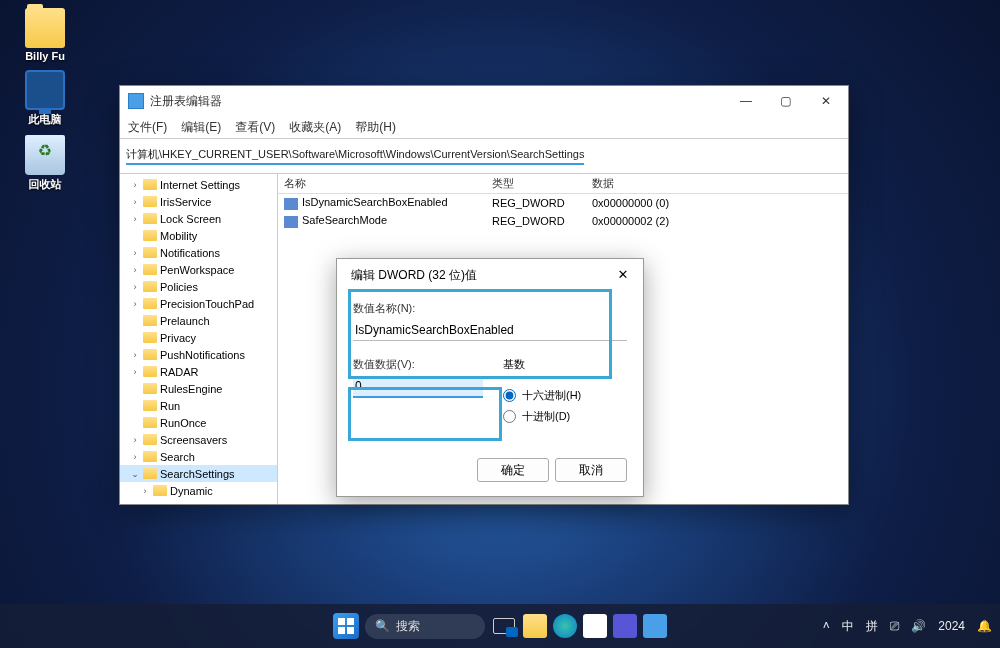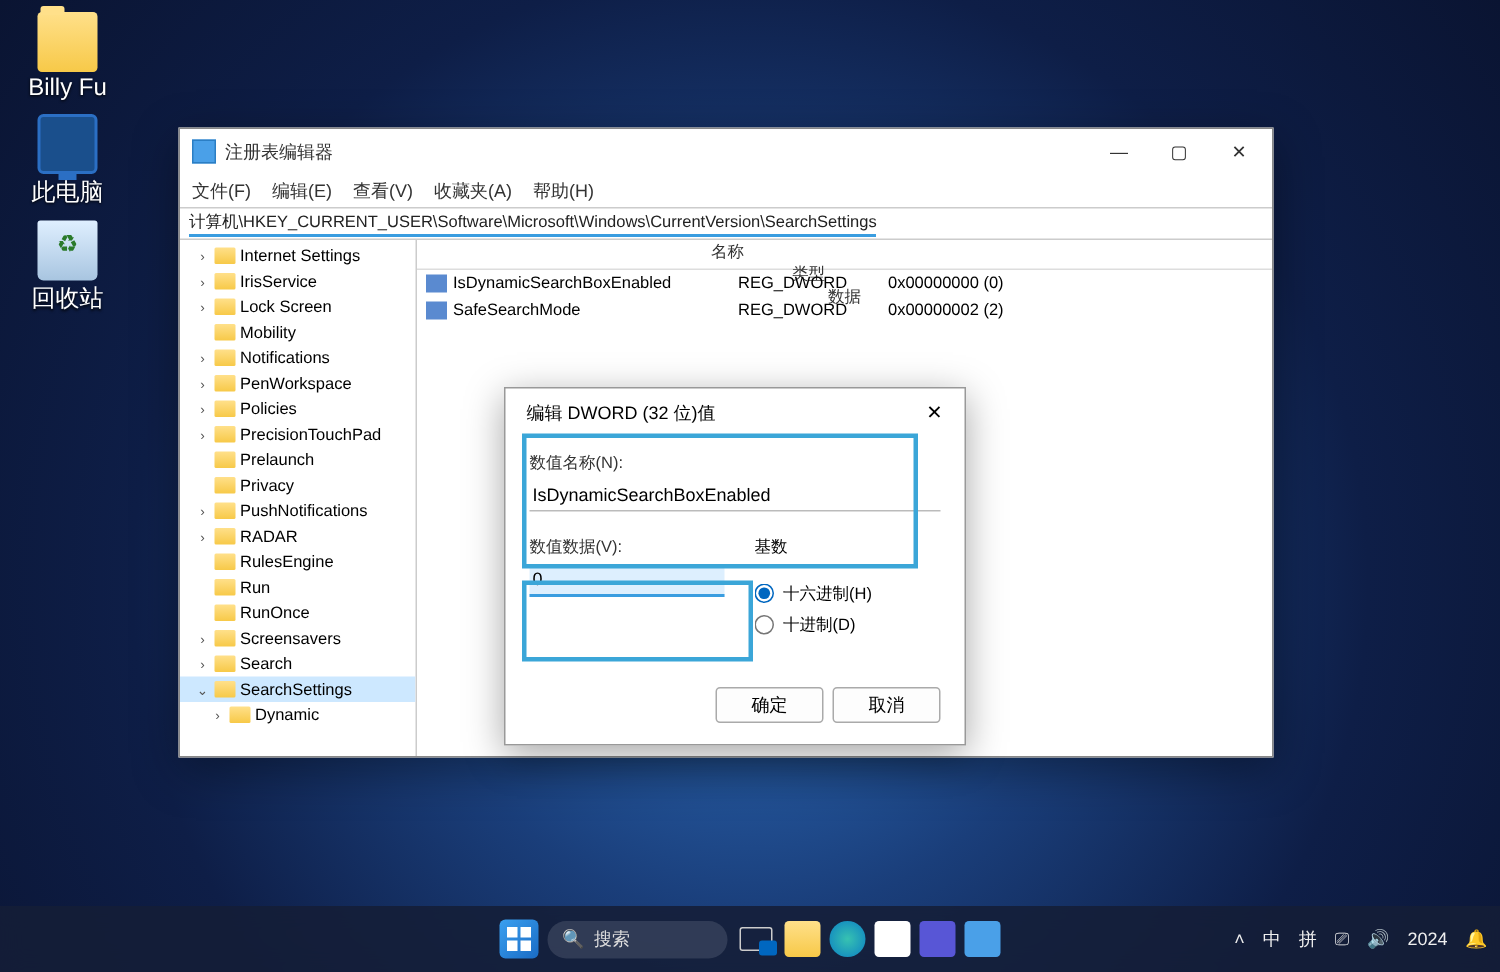--- a/index.html
+++ b/index.html
@@ -2,52 +2,52 @@
 <html><head>
 <meta charset="utf-8">
 <style>
 * { box-sizing: border-box; margin: 0; padding: 0; font-family: "Segoe UI", "Microsoft YaHei", sans-serif; }
 body { width: 1000px; height: 648px; background: radial-gradient(circle at 50% 60%, #2e6fbf 0%, #1a3e7a 35%, #0e1e47 65%, #0a1432 100%); overflow: hidden; position: relative; }
 
 
 .desktop { position: absolute; top: 0; left: 0; width: 100px; }
 .desktop-icon { width: 74px; text-align: center; margin: 8px 0 8px 8px; cursor: pointer; }
 .desktop-icon .ic { width: 40px; height: 40px; margin: 0 auto 2px; }
-.desktop-icon .lbl { color: #fff; font-size: 16px; text-shadow: 0 1px 2px #000; }
+.desktop-icon .lbl { color: #fff; font-size: 11px; text-shadow: 0 1px 2px #000; font-weight: bold; }
 .folder-ic { background: linear-gradient(#ffe08a, #f7c948); border-radius: 3px; position: relative; }
 .folder-ic:before { content:""; position:absolute; top:-4px; left:2px; width:16px; height:6px; background:#ffe08a; border-radius:2px 2px 0 0; }
 .pc-ic { background:#1a4f8c; border:2px solid #2b6fc4; border-radius:4px; position:relative; }
 .pc-ic:after { content:""; position:absolute; bottom:-6px; left:12px; width:12px; height:4px; background:#2b6fc4; }
 .bin-ic { background:linear-gradient(#dfefff,#a8c5e0); border-radius:2px 2px 4px 4px; position:relative; }
 .bin-ic:before { content:"♻"; position:absolute; top:6px; left:0; right:0; text-align:center; color:#2a7a2a; font-size:16px; }
 
 
 .window { position:absolute; left:119px; top:85px; width:730px; height:420px; background:#fff; border:1px solid #888; box-shadow:0 8px 30px rgba(0,0,0,.4); display:flex; flex-direction:column; }
 .titlebar { height:30px; display:flex; align-items:center; padding:0 2px 0 8px; font-size:12px; color:#333; }
 .titlebar .ticon { width:16px; height:16px; background:#4aa0e8; border:1px solid #2b7ec4; margin-right:6px; }
 .titlebar .sp { flex:1; }
 .winbtn { width:40px; height:28px; display:flex; align-items:center; justify-content:center; color:#333; font-size:12px; }
 .menubar { height:22px; padding:0 8px; font-size:12px; color:#333; display:flex; gap:14px; align-items:center; }
 .menubar span { cursor:default; }
-.addrbar { height:22px; border-top:1px solid #ccc; border-bottom:1px solid #ccc; padding:0 6px; font-size:11px; color:#222; display:flex; align-items:center; }
+.addrbar { height:36px; border-top:1px solid #ccc; border-bottom:1px solid #ccc; padding:0 6px; font-size:11px; color:#222; display:flex; align-items:center; }
 .addrbar .path { border-bottom:2px solid #3a9de0; padding-bottom:1px; }
 .body { flex:1; display:flex; overflow:hidden; }
 
 
 .tree { width:158px; border-right:1px solid #ccc; overflow:hidden; font-size:11px; padding:2px 0; }
 .tree-item { display:flex; align-items:center; height:17px; padding-left:22px; gap:3px; white-space:nowrap; cursor:default; }
 .tree-item.l2 { padding-left:32px; }
 .tree-item .chevron { width:10px; text-align:center; color:#555; font-size:9px; margin-left:-12px; }
 .tree-item .fld { width:14px; height:11px; background:linear-gradient(#ffe08a,#f7c948); border-radius:1px; flex-shrink:0; }
 .tree-item.sel { background:#cde8ff; }
 .tree-item.sel .txt { color:#000; }
 
 
 .list { flex:1; font-size:11px; }
-.list-hdr { display:flex; border-bottom:1px solid #ddd; height:20px; align-items:center; color:#333;flex-direction:column; }
+.list-hdr { display:flex; border-bottom:1px solid #ddd; height:20px; align-items:center; color:#333; }
 .list-hdr > div { padding:0 6px; }
 .col-name { width:190px; } .col-type { width:100px;margin-left:18px; } .col-data { flex:1; }
 .list-row { display:flex; height:18px; align-items:center; }
 .list-row > div { padding:0 6px; }
 .vicon { width:14px; height:12px; display:inline-block; vertical-align:middle; margin-right:4px; }
 .vicon.str { background:#e07a4a; }
 .vicon.dw { background:#5a8ad0; }
 
 
 .dialog { position:absolute; left:336px; top:258px; width:308px; background:#fff; border:1px solid #999; box-shadow:0 6px 24px rgba(0,0,0,.35); }

